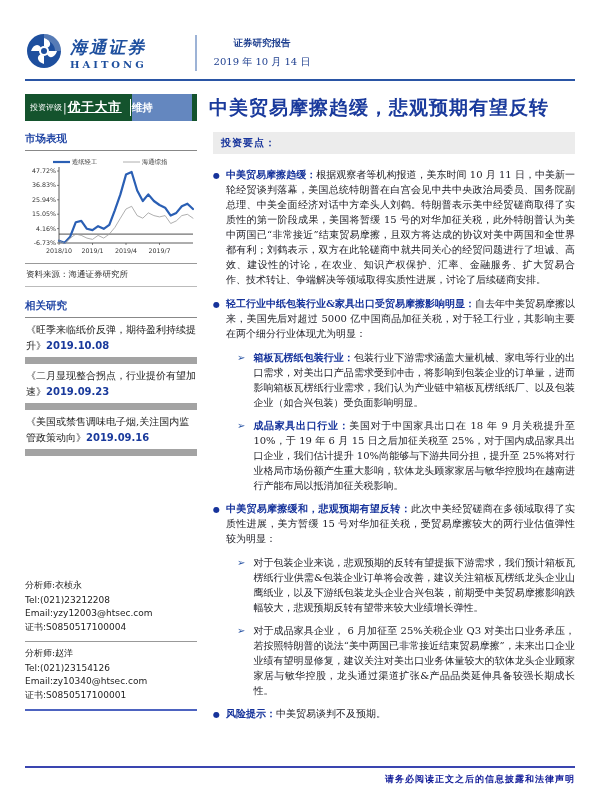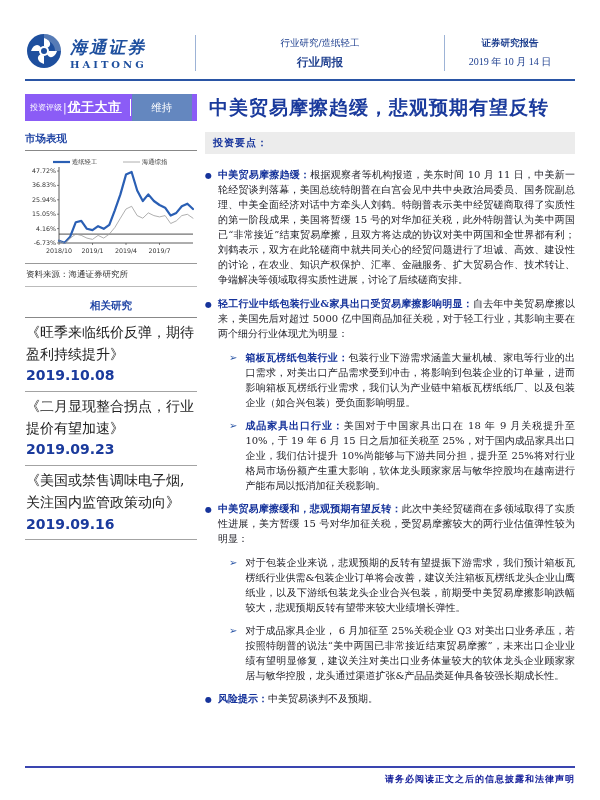--- a/index.html
+++ b/index.html
@@ -14,42 +14,42 @@
   .logo-block { display:flex; align-items:center; gap:7px; width:170px; min-width:170px; }
   .logo-text { display:flex; flex-direction:column; align-items:center; }
   .logo-cn { font-size:17px; font-weight:bold; font-style:italic; color:#1e4f9e; letter-spacing:2px; white-space:nowrap; }
   .logo-en { font-size:10px; font-weight:bold; color:#1e4f9e; letter-spacing:3px; }
   .hdr-div { width:1px; height:36px; background:#9db3d6; }
   .header-center { flex:1; text-align:center; color:#1e3f8f; }
   .hc1 { font-size:9.5px; margin-bottom:5px; }
   .hc2 { font-size:11.5px; font-weight:bold; }
   .header-right { width:130px; min-width:130px; text-align:center; color:#1e3f8f; }
   .hr1 { font-size:9.5px; font-weight:bold; margin-bottom:5px; }
-  .hr2 { font-size:10px;font-family:Liberation Serif, serif; }
+  .hr2 { font-size:10px; }
   .header-rule { border-top:2px solid #2a55a5; margin-top:3px; }
   
   .title-row { display:flex; align-items:center; gap:12px; margin-top:13px; }
-  .rating-bar { width:172px; min-width:172px; height:27px; background:#8b5cf6; color:#fff;
+  .rating-bar { width:172px; min-width:172px; height:27px; background:#14532d; color:#fff;
     display:flex; align-items:center; padding:0 5px; }
   .rating-label { font-size:8px; }
   .rating-pipe { font-size:11px; margin:0 1px; }
   .rating-value { font-size:12.5px; font-weight:bold; letter-spacing:1px;text-decoration:underline; }
   .rating-divider { width:1px; height:17px; background:#fff; margin:0 0 0 8px; }
-  .rating-status { flex:1; text-align:center; font-size:10.5px; font-weight:normal; background:#6487bf; align-self:stretch; line-height:27px; margin-left:1px; }
+  .rating-status { flex:1; font-size:10.5px; font-weight:bold; background:#6487bf; align-self:stretch; line-height:27px; margin-left:1px; }
   .report-title { font-size:19px; font-weight:bold; color:#1a3a9c; letter-spacing:1px; white-space:nowrap; }
   
-  .content { display:flex; gap:8px; margin-top:11px; }
+  .content { display:flex; gap:16px; margin-top:11px; }
   .sidebar { width:172px; min-width:172px; }
   .side-header { font-size:10.5px; font-weight:bold; color:#2448a6; padding-bottom:4px; border-bottom:1px solid #888; }
   .chart-wrap { margin-top:4px; }
   .chart-wrap svg { font-family:"DejaVu Sans","Liberation Sans",sans-serif; display:block; }
   .source-line { font-size:8.5px; color:#333; border-top:1px solid #999; border-bottom:1px solid #bbb; padding:5px 1px; }
-  .related-hdr { margin-top:12px;text-align:center; }
+  .related-hdr { margin-top:12px; }
   .related-list { list-style:none; }
-  .related-item { font-size:14px; color:#222; line-height:1.55; padding:4px 1px; border-bottom:1px solid #a3a3a3; }
+  .related-item { font-size:10px; color:#222; line-height:1.55; padding:4px 1px; border-bottom:7px solid #a3a3a3; }
   .rel-date { color:#1a3a9c; font-weight:bold; font-family:"DejaVu Sans","Liberation Sans",sans-serif; }
   .analysts { margin-top:118px; font-family:"DejaVu Sans","Liberation Sans",sans-serif; }
   .analyst { padding:5px 0 7px; border-bottom:1px solid #999; }
   .analyst.last { border-bottom:2px solid #4d63c0; }
   .an-name { font-size:9px; color:#222; font-family:"DejaVu Serif","Liberation Serif",serif; margin-bottom:3px; }
   .an-line { font-size:9px; color:#222; margin-top:3px; }
   
   .main { flex:1; }
   .points-header { background:#ececec; color:#16339b; font-weight:bold; font-size:10px; padding:4px 8px; letter-spacing:1px; }
   .bullets { margin-top:13px; }
@@ -82,24 +82,20 @@
           <path d="M19,32 C12,30 11,24 16,22 L19,24 Z" fill="#fff"></path>
           <path d="M6,19 C8,12 14,11 16,16 L14,19 Z" fill="#fff"></path>
         </svg>
       </span>
       <span class="logo-text">
         <span class="logo-cn">海通证券</span>
         <span class="logo-en">HAITONG</span>
       </span>
     </div>
     <div class="hdr-div"></div>
-    <div class="header-center">
-      <div class="hc1">行业研究/造纸轻工</div>
-      <div class="hc2">行业周报</div>
-    </div>
     <div class="hdr-div"></div>
     <div class="header-right">
       <div class="hr1">证券研究报告</div>
       <div class="hr2">2019 年 10 月 14 日</div>
     </div>
   </div>
   <div class="header-rule"></div>
 
   <div class="title-row">
     <div class="rating-bar">
@@ -152,20 +148,32 @@
       <div class="source-line">资料来源：海通证券研究所</div>
 
       <div class="side-header related-hdr">相关研究</div>
       <ul class="related-list">
         <li class="related-item"><span>《旺季来临纸价反弹，期待盈利持续提升》</span><span class="rel-date">2019.10.08</span></li>
         <li class="related-item"><span>《二月显现整合拐点，行业提价有望加速》</span><span class="rel-date">2019.09.23</span></li>
         <li class="related-item"><span>《美国或禁售调味电子烟,关注国内监管政策动向》</span><span class="rel-date">2019.09.16</span></li>
       </ul>
 
       <div class="analysts">
+        <div class="analyst">
+          <div class="an-name">分析师:衣桢永</div>
+          <div class="an-line">Tel:(021)23212208</div>
+          <div class="an-line">Email:yzy12003@htsec.com</div>
+          <div class="an-line">证书:S0850517100004</div>
+        </div>
+        <div class="analyst last">
+          <div class="an-name">分析师:赵洋</div>
+          <div class="an-line">Tel:(021)23154126</div>
+          <div class="an-line">Email:zy10340@htsec.com</div>
+          <div class="an-line">证书:S0850517100001</div>
+        </div>
       </div>
     </div>
 
     <div class="main">
       <div class="points-header">投资要点：</div>
       <div class="bullets">
 
         <div class="bullet">
           <span class="dot">●</span>
           <p><b>中美贸易摩擦趋缓：</b><span>根据观察者等机构报道，美东时间 10 月 11 日，中美新一轮经贸谈判落幕，美国总统特朗普在白宫会见中共中央政治局委员、国务院副总理、中美全面经济对话中方牵头人刘鹤。特朗普表示美中经贸磋商取得了实质性的第一阶段成果，美国将暂缓 15 号的对华加征关税，此外特朗普认为美中两国已“非常接近”结束贸易摩擦，且双方将达成的协议对美中两国和全世界都有利；刘鹤表示，双方在此轮磋商中就共同关心的经贸问题进行了坦诚、高效、建设性的讨论，在农业、知识产权保护、汇率、金融服务、扩大贸易合作、技术转让、争端解决等领域取得实质性进展，讨论了后续磋商安排。</span></p>

